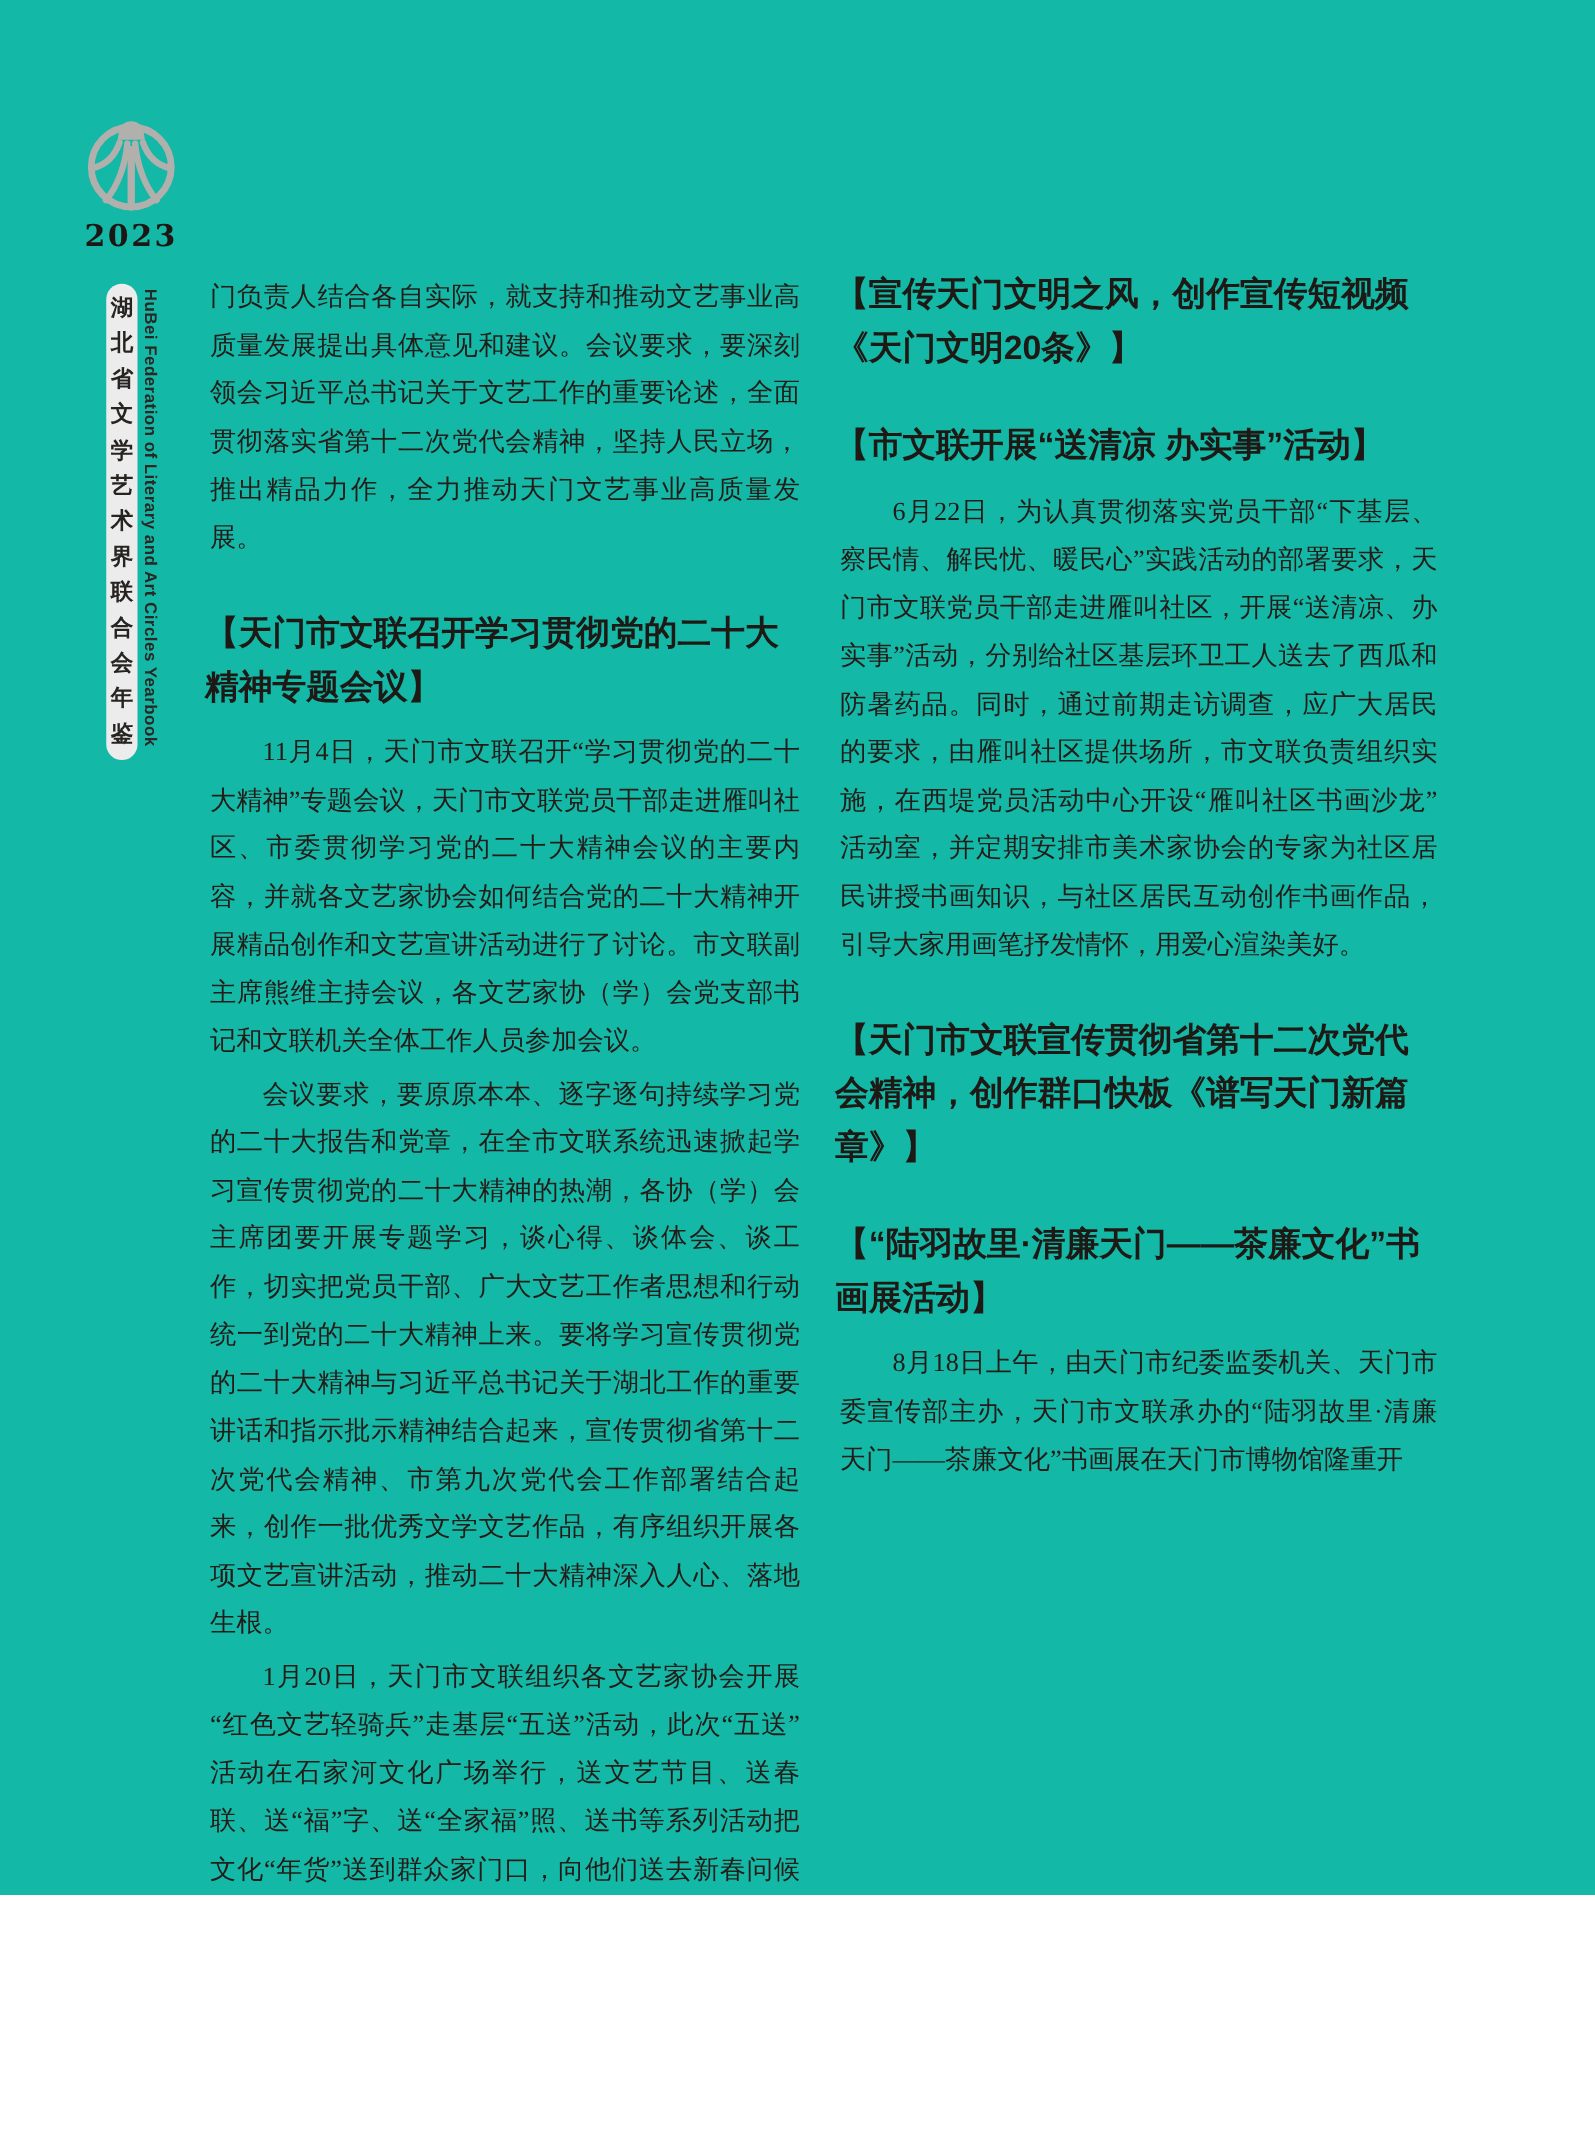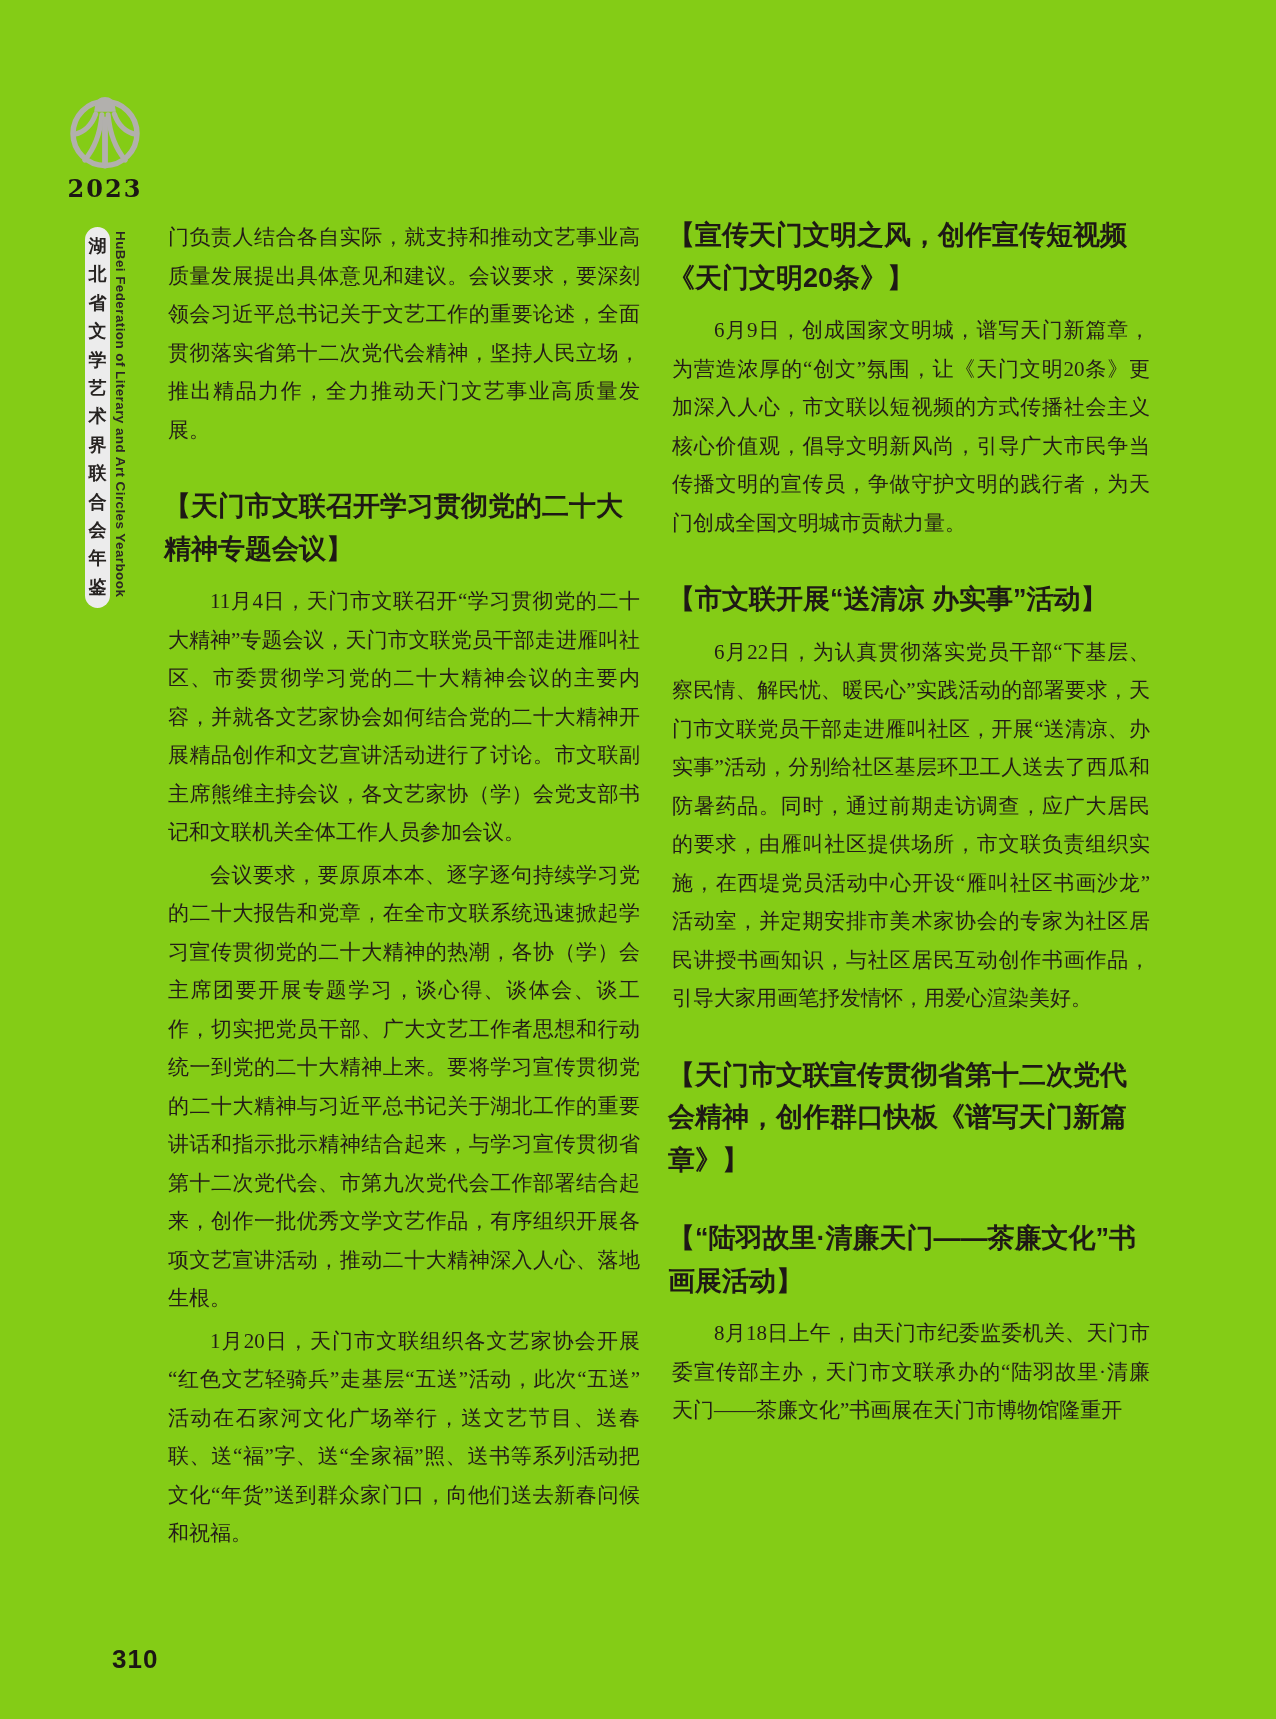--- a/index.html
+++ b/index.html
@@ -1,19 +1,19 @@
 <!DOCTYPE html>
 <html lang="zh"><head>
 <meta charset="utf-8">
 <style>
   html,body{margin:0;padding:0;background:#ffffff;}
   .page{
     position:relative;
-    width:1276px;height:1719px;
-    background:#84cc16;
+    width:1276px;height:1516px;
+    background:#14b8a6;
     overflow:hidden;
     font-family:"Liberation Serif","DejaVu Serif",serif;
     color:#241c18;
   }
   
   .logo{position:absolute;left:66px;top:92px;width:78px;height:80px;}
   .logo svg{width:100%;height:100%;display:block;}
   .year{
     position:absolute;left:60px;top:174px;width:90px;
     text-align:center;
@@ -97,26 +97,25 @@
       <div class="side-char">会</div>
       <div class="side-char">年</div>
       <div class="side-char">鉴</div>
     </div>
   <div class="side-en">HuBei Federation of Literary and Art Circles Yearbook</div>
 
   <div class="col col-left">
       <div class="block-para">门负责人结合各自实际，就支持和推动文艺事业高质量发展提出具体意见和建议。会议要求，要深刻领会习近平总书记关于文艺工作的重要论述，全面贯彻落实省第十二次党代会精神，坚持人民立场，推出精品力作，全力推动天门文艺事业高质量发展。</div>
       <div class="block-heading">【天门市文联召开学习贯彻党的二十大精神专题会议】</div>
       <div class="block-para indent">11月4日，天门市文联召开“学习贯彻党的二十大精神”专题会议，天门市文联党员干部走进雁叫社区、市委贯彻学习党的二十大精神会议的主要内容，并就各文艺家协会如何结合党的二十大精神开展精品创作和文艺宣讲活动进行了讨论。市文联副主席熊维主持会议，各文艺家协（学）会党支部书记和文联机关全体工作人员参加会议。</div>
-      <div class="block-para indent">会议要求，要原原本本、逐字逐句持续学习党的二十大报告和党章，在全市文联系统迅速掀起学习宣传贯彻党的二十大精神的热潮，各协（学）会主席团要开展专题学习，谈心得、谈体会、谈工作，切实把党员干部、广大文艺工作者思想和行动统一到党的二十大精神上来。要将学习宣传贯彻党的二十大精神与习近平总书记关于湖北工作的重要讲话和指示批示精神结合起来，与学习宣传贯彻省第十二次党代会、市第九次党代会工作部署结合起来，创作一批优秀文学文艺作品，有序组织开展各项文艺宣讲活动，推动二十大精神深入人心、落地生根。</div>
+      <div class="block-para indent">会议要求，要原原本本、逐字逐句持续学习党的二十大报告和党章，在全市文联系统迅速掀起学习宣传贯彻党的二十大精神的热潮，各协（学）会主席团要开展专题学习，谈心得、谈体会、谈工作，切实把党员干部、广大文艺工作者思想和行动统一到党的二十大精神上来。要将学习宣传贯彻党的二十大精神与习近平总书记关于湖北工作的重要讲话和指示批示精神结合起来，宣传贯彻省第十二次党代会精神、市第九次党代会工作部署结合起来，创作一批优秀文学文艺作品，有序组织开展各项文艺宣讲活动，推动二十大精神深入人心、落地生根。</div>
       <div class="block-para indent">1月20日，天门市文联组织各文艺家协会开展“红色文艺轻骑兵”走基层“五送”活动，此次“五送”活动在石家河文化广场举行，送文艺节目、送春联、送“福”字、送“全家福”照、送书等系列活动把文化“年货”送到群众家门口，向他们送去新春问候和祝福。</div>
     </div>
   <div class="col col-right">
       <div class="block-heading">【宣传天门文明之风，创作宣传短视频《天门文明20条》】</div>
-      <div class="block-para indent">6月9日，创成国家文明城，谱写天门新篇章，为营造浓厚的“创文”氛围，让《天门文明20条》更加深入人心，市文联以短视频的方式传播社会主义核心价值观，倡导文明新风尚，引导广大市民争当传播文明的宣传员，争做守护文明的践行者，为天门创成全国文明城市贡献力量。</div>
       <div class="block-heading">【市文联开展“送清凉 办实事”活动】</div>
       <div class="block-para indent">6月22日，为认真贯彻落实党员干部“下基层、察民情、解民忧、暖民心”实践活动的部署要求，天门市文联党员干部走进雁叫社区，开展“送清凉、办实事”活动，分别给社区基层环卫工人送去了西瓜和防暑药品。同时，通过前期走访调查，应广大居民的要求，由雁叫社区提供场所，市文联负责组织实施，在西堤党员活动中心开设“雁叫社区书画沙龙”活动室，并定期安排市美术家协会的专家为社区居民讲授书画知识，与社区居民互动创作书画作品，引导大家用画笔抒发情怀，用爱心渲染美好。</div>
       <div class="block-heading">【天门市文联宣传贯彻省第十二次党代会精神，创作群口快板《谱写天门新篇章》】</div>
       <div class="block-heading">【“陆羽故里·清廉天门——茶廉文化”书画展活动】</div>
       <div class="block-para indent">8月18日上午，由天门市纪委监委机关、天门市委宣传部主办，天门市文联承办的“陆羽故里·清廉天门——茶廉文化”书画展在天门市博物馆隆重开</div>
     </div>
 
   <div class="page-number">310</div>
 
 </div>

